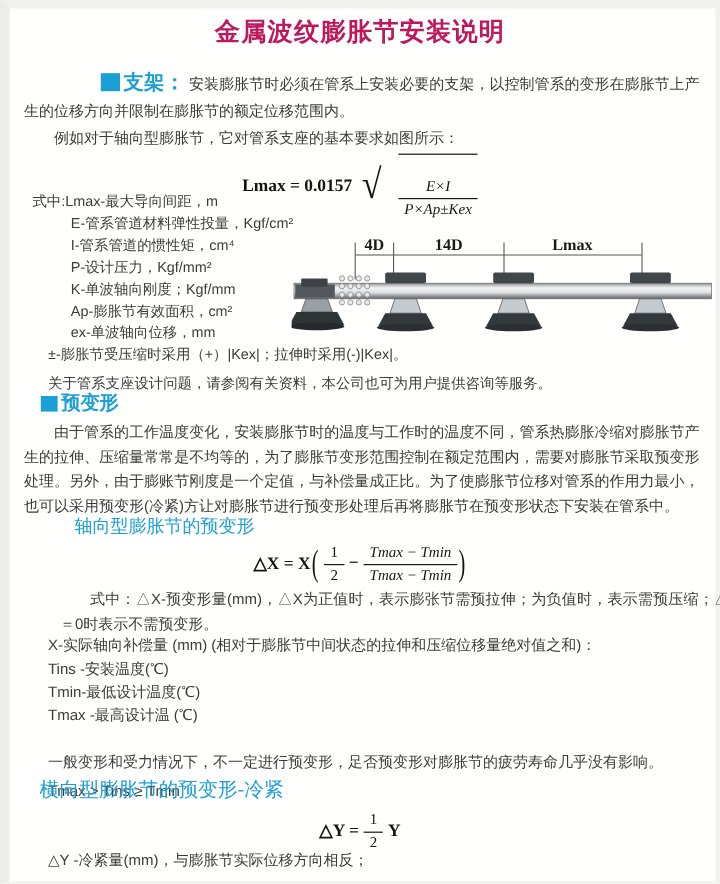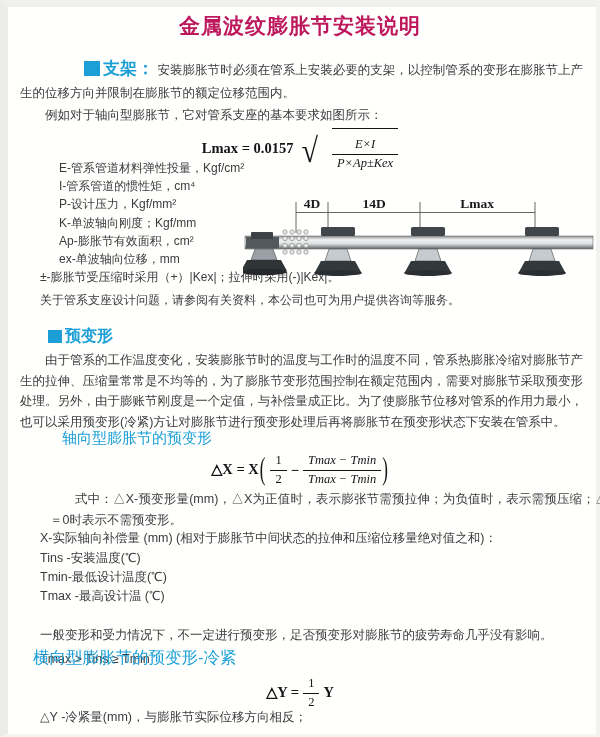--- a/index.html
+++ b/index.html
@@ -28,21 +28,21 @@
   .defs { font-size:12px; line-height:18.2px; color:#3b3b3b; }
   .defs div { white-space:nowrap; }
   .ind { margin-left:32px; }
   .ind2 { margin-left:13px; }
 
   
   .formula { width:600px; left:0; text-align:center; font-family:"Liberation Serif", serif; color:#141414; }
   .flhs { font-weight:bold; font-size:14.5px;text-align:center; }
   .rad { display:inline-block; font-size:30px; line-height:30px; font-weight:400;
          vertical-align:middle; transform:scaleY(1.15); margin:0 -2px 0 4px; }
-  .rootbox { display:inline-block; vertical-align:middle; border-top:1.6px solid #141414; padding-top:8px;margin-left:16px; }
+  .rootbox { display:inline-block; vertical-align:middle; border-top:1.6px solid #141414; padding-top:19px;margin-left:16px; }
   .frac { display:inline-block; vertical-align:middle; text-align:center; font-size:12.5px; line-height:1.25; }
   .frac .n { display:block; padding:0 5px 1px; border-bottom:1px solid #141414; }
   .frac .d { display:block; padding:1px 5px 0; }
   .frac.ital { font-style:italic; }
   .paren { display:inline-block; font-size:17px; font-weight:400;
            transform:scaleY(1.8); vertical-align:middle; padding:0 1px; }
   .fmid { font-weight:bold; font-size:14.5px; vertical-align:middle; }
 
   .note-line { font-size:12.5px; line-height:19.5px; white-space:nowrap; }
   svg text { font-family:"Liberation Serif", serif; font-weight:bold; fill:#1a1a1a; }
@@ -57,20 +57,21 @@
   <p class="abs body-txt" style="top:57px; left:20px; width:563px; text-indent:64px;"><span class="sq big"></span><span class="h-sec h-inline">支架：</span> <span>安装膨胀节时必须在管系上安装必要的支架，以控制管系的变形在膨胀节上产生的位移方向并限制在膨胀节的额定位移范围内。</span></p>
 
   <p class="abs body-txt" style="top:104px; left:20px; width:560px; text-indent:2em;font-family:Liberation Serif, serif;">例如对于轴向型膨胀节，它对管系支座的基本要求如图所示：</p>
 
   <div class="abs formula" style="top:128px;">
     <span class="flhs">Lmax = 0.0157</span>
     <span class="rad">√</span><span class="rootbox"><span class="frac ital"><span class="n">E×I</span><span class="d">P×Ap±Kex</span></span></span>
   </div>
 
   <div class="abs defs" style="top:159px; left:27px;">
+    <div>式中:Lmax-最大导向间距，m</div>
     <div class="ind">E-管系管道材料弹性投量，Kgf/cm²</div>
     <div class="ind">I-管系管道的惯性矩，cm⁴</div>
     <div class="ind">P-设计压力，Kgf/mm²</div>
     <div class="ind">K-单波轴向刚度；Kgf/mm</div>
     <div class="ind">Ap-膨胀节有效面积，cm²</div>
     <div class="ind">ex-单波轴向位移，mm</div>
     <div class="ind2">±-膨胀节受压缩时采用（+）|Kex|；拉伸时采用(-)|Kex|。</div>
     <div class="ind2" style="margin-top:5px;">关于管系支座设计问题，请参阅有关资料，本公司也可为用户提供咨询等服务。</div>
   </div>
 
@@ -136,21 +137,21 @@
       <ellipse cx="185" cy="82" rx="24" ry="3" fill="#2b2f33"></ellipse>
     </g>
     <g>
       <rect x="282" y="36" width="34" height="9" rx="1.5" fill="#41464b"></rect>
       <path d="M290,58 L308,58 L312,70 L286,70 Z" fill="#c6cbd0" stroke="#4a4a4a" stroke-width="0.6"></path>
       <path d="M282,70 L316,70 L322,81 L276,81 Z" fill="#33383c"></path>
       <ellipse cx="299" cy="82" rx="24" ry="3" fill="#2b2f33"></ellipse>
     </g>
   </svg>
 
-  <div class="abs" style="top:326px; left:48px;text-align:right;">
+  <div class="abs" style="top:326px; left:34px;text-align:right;">
     <span class="sq med"></span><span class="h-sec" style="font-size:16px;">预变形</span>
   </div>
 
   <p class="abs body-txt" style="top:350px; left:20px; width:563px; text-indent:2em; line-height:20.5px;">由于管系的工作温度变化，安装膨胀节时的温度与工作时的温度不同，管系热膨胀冷缩对膨胀节产生的拉伸、压缩量常常是不均等的，为了膨胀节变形范围控制在额定范围内，需要对膨胀节采取预变形处理。另外，由于膨账节刚度是一个定值，与补偿量成正比。为了使膨胀节位移对管系的作用力最小，也可以采用预变形(冷紧)方让对膨胀节进行预变形处理后再将膨胀节在预变形状态下安装在管系中。</p>
 
   <div class="abs h-sub" style="top:429px; left:62px; font-size:15px;">轴向型膨胀节的预变形</div>
 
   <div class="abs formula" style="top:453px;">
     <span class="flhs">△X = X</span><span class="paren">(</span>
     <span class="frac"><span class="n">1</span><span class="d">2</span></span>

